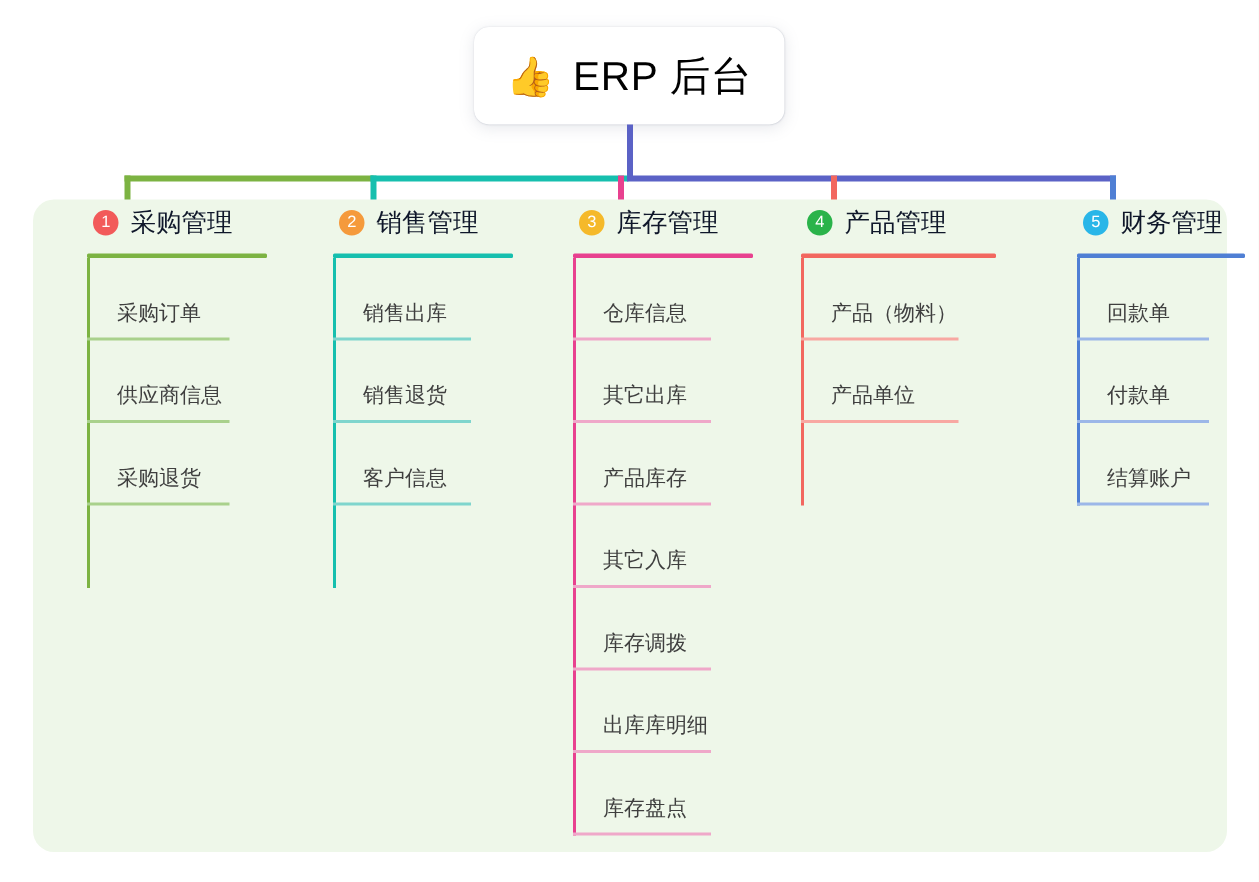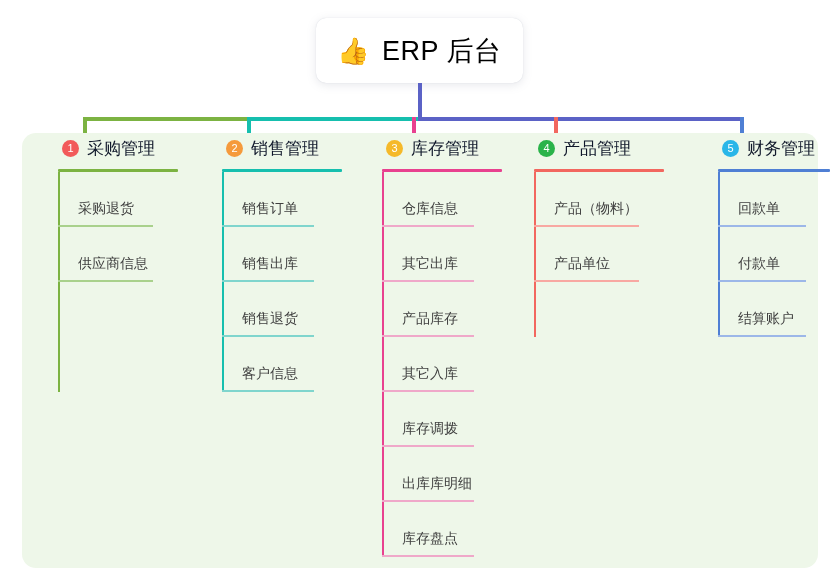--- a/index.html
+++ b/index.html
@@ -160,42 +160,42 @@
 <div id="panel">
   <div class="column" id="col-0" style="left:24px;  width:160px;">
       <div class="col-header">
         <span class="badge" style="background: rgb(242, 90, 90);">1</span>
         <span class="col-title">采购管理</span>
       </div>
       <div class="col-rule" style="background: rgb(124, 179, 66); width: 120px; margin-left: 12px;"></div>
       <div class="col-body" style="height: 220px;">
         <div class="spine" style="background: rgb(124, 179, 66); height: 220px;"></div>
         <div class="leaf">
+          <span class="leaf-label">采购订单</span>
+          <div class="leaf-rule" style="background: rgb(169, 209, 140); width: 95px;"></div>
+        </div>
+        <div class="leaf">
+          <span class="leaf-label">供应商信息</span>
+          <div class="leaf-rule" style="background: rgb(169, 209, 140); width: 95px;"></div>
+        </div>
+        <div class="leaf">
           <span class="leaf-label">采购退货</span>
-          <div class="leaf-rule" style="background: rgb(169, 209, 140); width: 95px;"></div>
-        </div>
-        <div class="leaf">
-          <span class="leaf-label">供应商信息</span>
           <div class="leaf-rule" style="background: rgb(169, 209, 140); width: 95px;"></div>
         </div>
       </div>
     </div>
   <div class="column" id="col-1" style="left:188px; width:160px;">
       <div class="col-header">
         <span class="badge" style="background: rgb(245, 154, 60);">2</span>
         <span class="col-title">销售管理</span>
       </div>
       <div class="col-rule" style="background: rgb(22, 191, 174); width: 120px; margin-left: 12px;"></div>
       <div class="col-body" style="height: 220px;">
         <div class="spine" style="background: rgb(22, 191, 174); height: 220px;"></div>
         <div class="leaf">
-          <span class="leaf-label">销售订单</span>
-          <div class="leaf-rule" style="background: rgb(127, 213, 205); width: 92px;"></div>
-        </div>
-        <div class="leaf">
           <span class="leaf-label">销售出库</span>
           <div class="leaf-rule" style="background: rgb(127, 213, 205); width: 92px;"></div>
         </div>
         <div class="leaf">
           <span class="leaf-label">销售退货</span>
           <div class="leaf-rule" style="background: rgb(127, 213, 205); width: 92px;"></div>
         </div>
         <div class="leaf">
           <span class="leaf-label">客户信息</span>
           <div class="leaf-rule" style="background: rgb(127, 213, 205); width: 92px;"></div>

